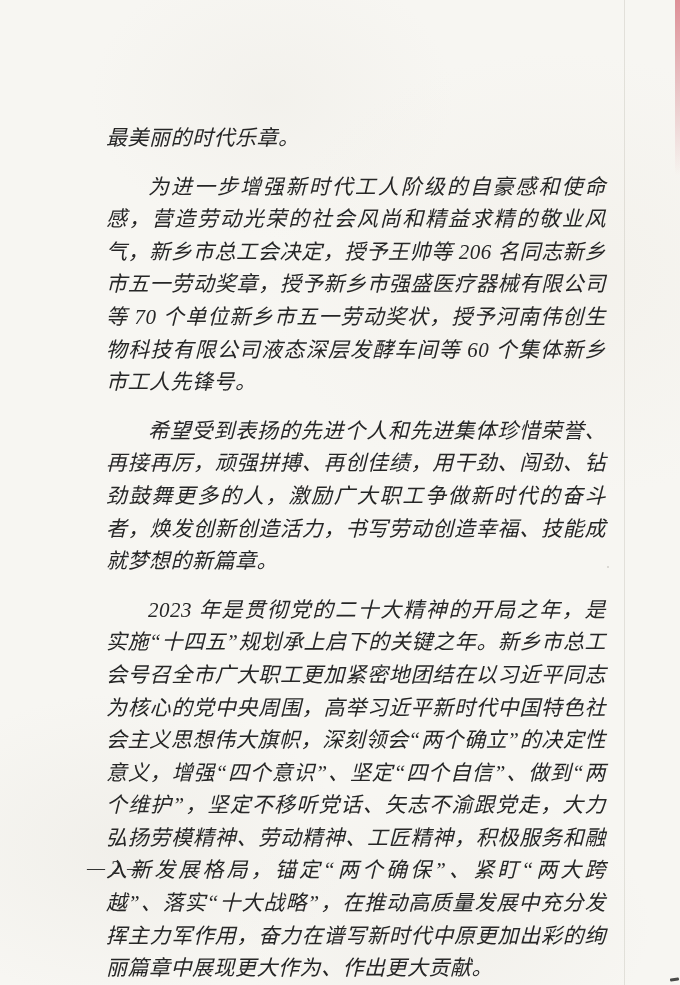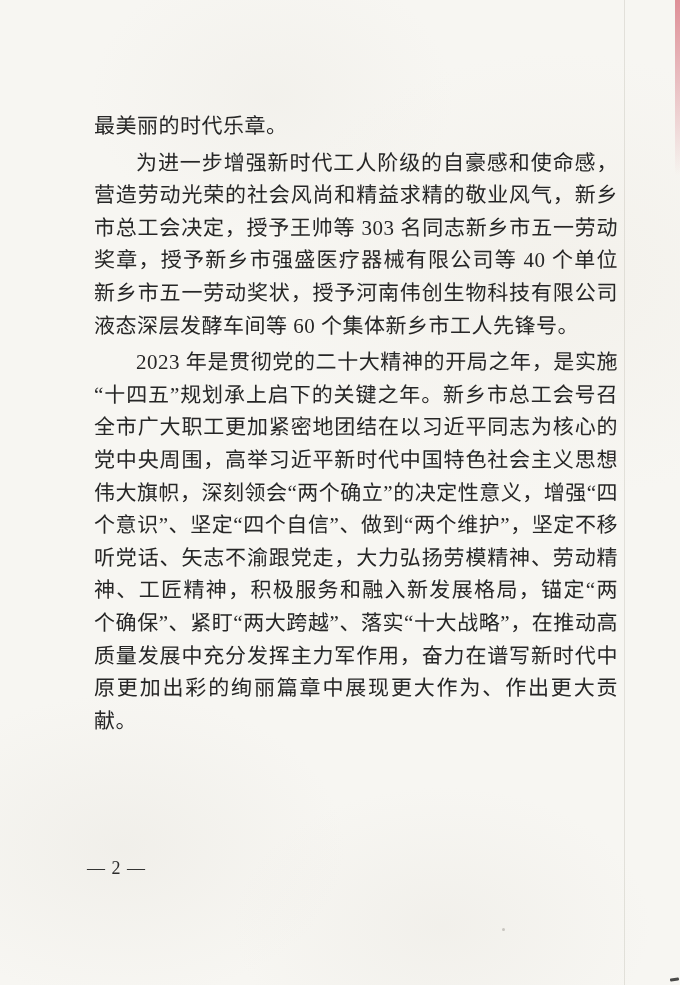--- a/index.html
+++ b/index.html
@@ -27,23 +27,24 @@
     top: 106px;
     width: 532px;
     color: #262626;
     font-size: 21px;
     line-height: 32.6px;
     letter-spacing: 0.5px;
     text-align: justify;
     text-justify: inter-ideograph;
   }
   .body-text p {
-    margin: 4px;
+    margin: 16px;
     padding: 0;
     text-indent: 2em;
+    font-style: italic;
   }
   .body-text p.no-indent {
     text-indent: 0;
   }
   .body-text p.attachment {
     margin-top: 40px;
   }
 
   .page-number {
     position: absolute;
@@ -119,17 +120,18 @@
 <body>
 
 <div class="scan-edge-line"></div>
 <div class="page-edge-red-tint"></div>
 <div class="corner-mark"></div>
 <div class="speck-1"></div>
 <div class="speck-2"></div>
 
 <main class="body-text">
   <p class="no-indent">最美丽的时代乐章。</p>
-  <p>为进一步增强新时代工人阶级的自豪感和使命感，营造劳动光荣的社会风尚和精益求精的敬业风气，新乡市总工会决定，授予王帅等 303 名同志新乡市五一劳动奖章，授予新乡市强盛医疗器械有限公司等 40 个单位新乡市五一劳动奖状，授予河南伟创生物科技有限公司液态深层发酵车间等 60 个集体新乡市工人先锋号。</p>
+  <p>为进一步增强新时代工人阶级的自豪感和使命感，营造劳动光荣的社会风尚和精益求精的敬业风气，新乡市总工会决定，授予王帅等 206 名同志新乡市五一劳动奖章，授予新乡市强盛医疗器械有限公司等 70 个单位新乡市五一劳动奖状，授予河南伟创生物科技有限公司液态深层发酵车间等 60 个集体新乡市工人先锋号。</p>
+  <p>希望受到表扬的先进个人和先进集体珍惜荣誉、再接再厉，顽强拼搏、再创佳绩，用干劲、闯劲、钻劲鼓舞更多的人，激励广大职工争做新时代的奋斗者，焕发创新创造活力，书写劳动创造幸福、技能成就梦想的新篇章。</p>
   <p>2023 年是贯彻党的二十大精神的开局之年，是实施“十四五”规划承上启下的关键之年。新乡市总工会号召全市广大职工更加紧密地团结在以习近平同志为核心的党中央周围，高举习近平新时代中国特色社会主义思想伟大旗帜，深刻领会“两个确立”的决定性意义，增强“四个意识”、坚定“四个自信”、做到“两个维护”，坚定不移听党话、矢志不渝跟党走，大力弘扬劳模精神、劳动精神、工匠精神，积极服务和融入新发展格局，锚定“两个确保”、紧盯“两大跨越”、落实“十大战略”，在推动高质量发展中充分发挥主力军作用，奋力在谱写新时代中原更加出彩的绚丽篇章中展现更大作为、作出更大贡献。</p>
 </main>
 
 <div class="page-number">— 2 —</div>
 
 </body></html>

